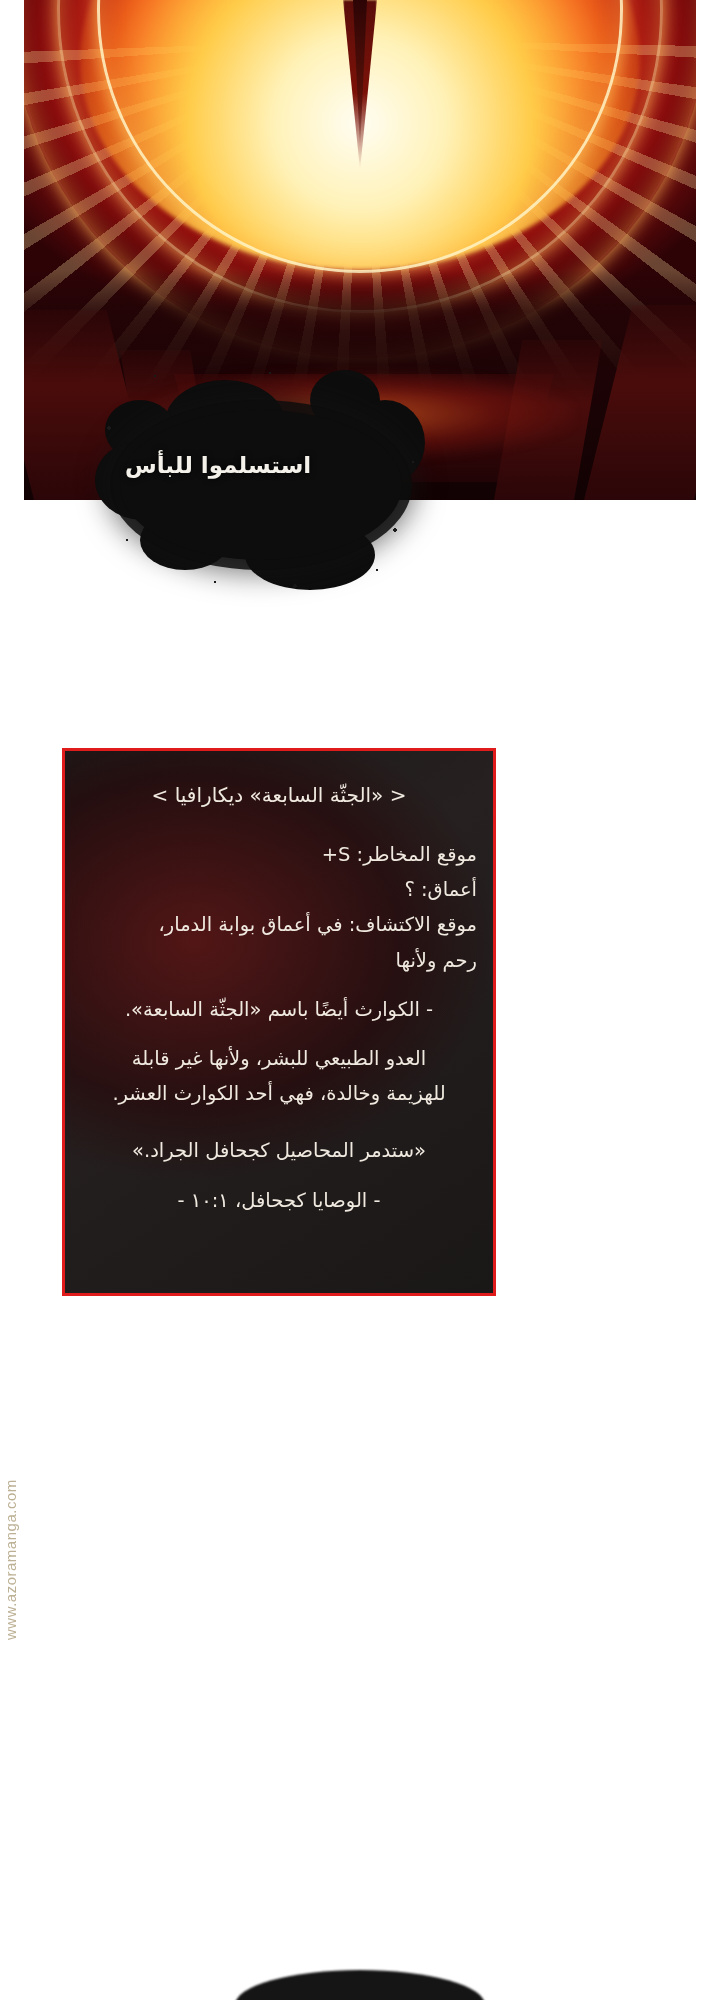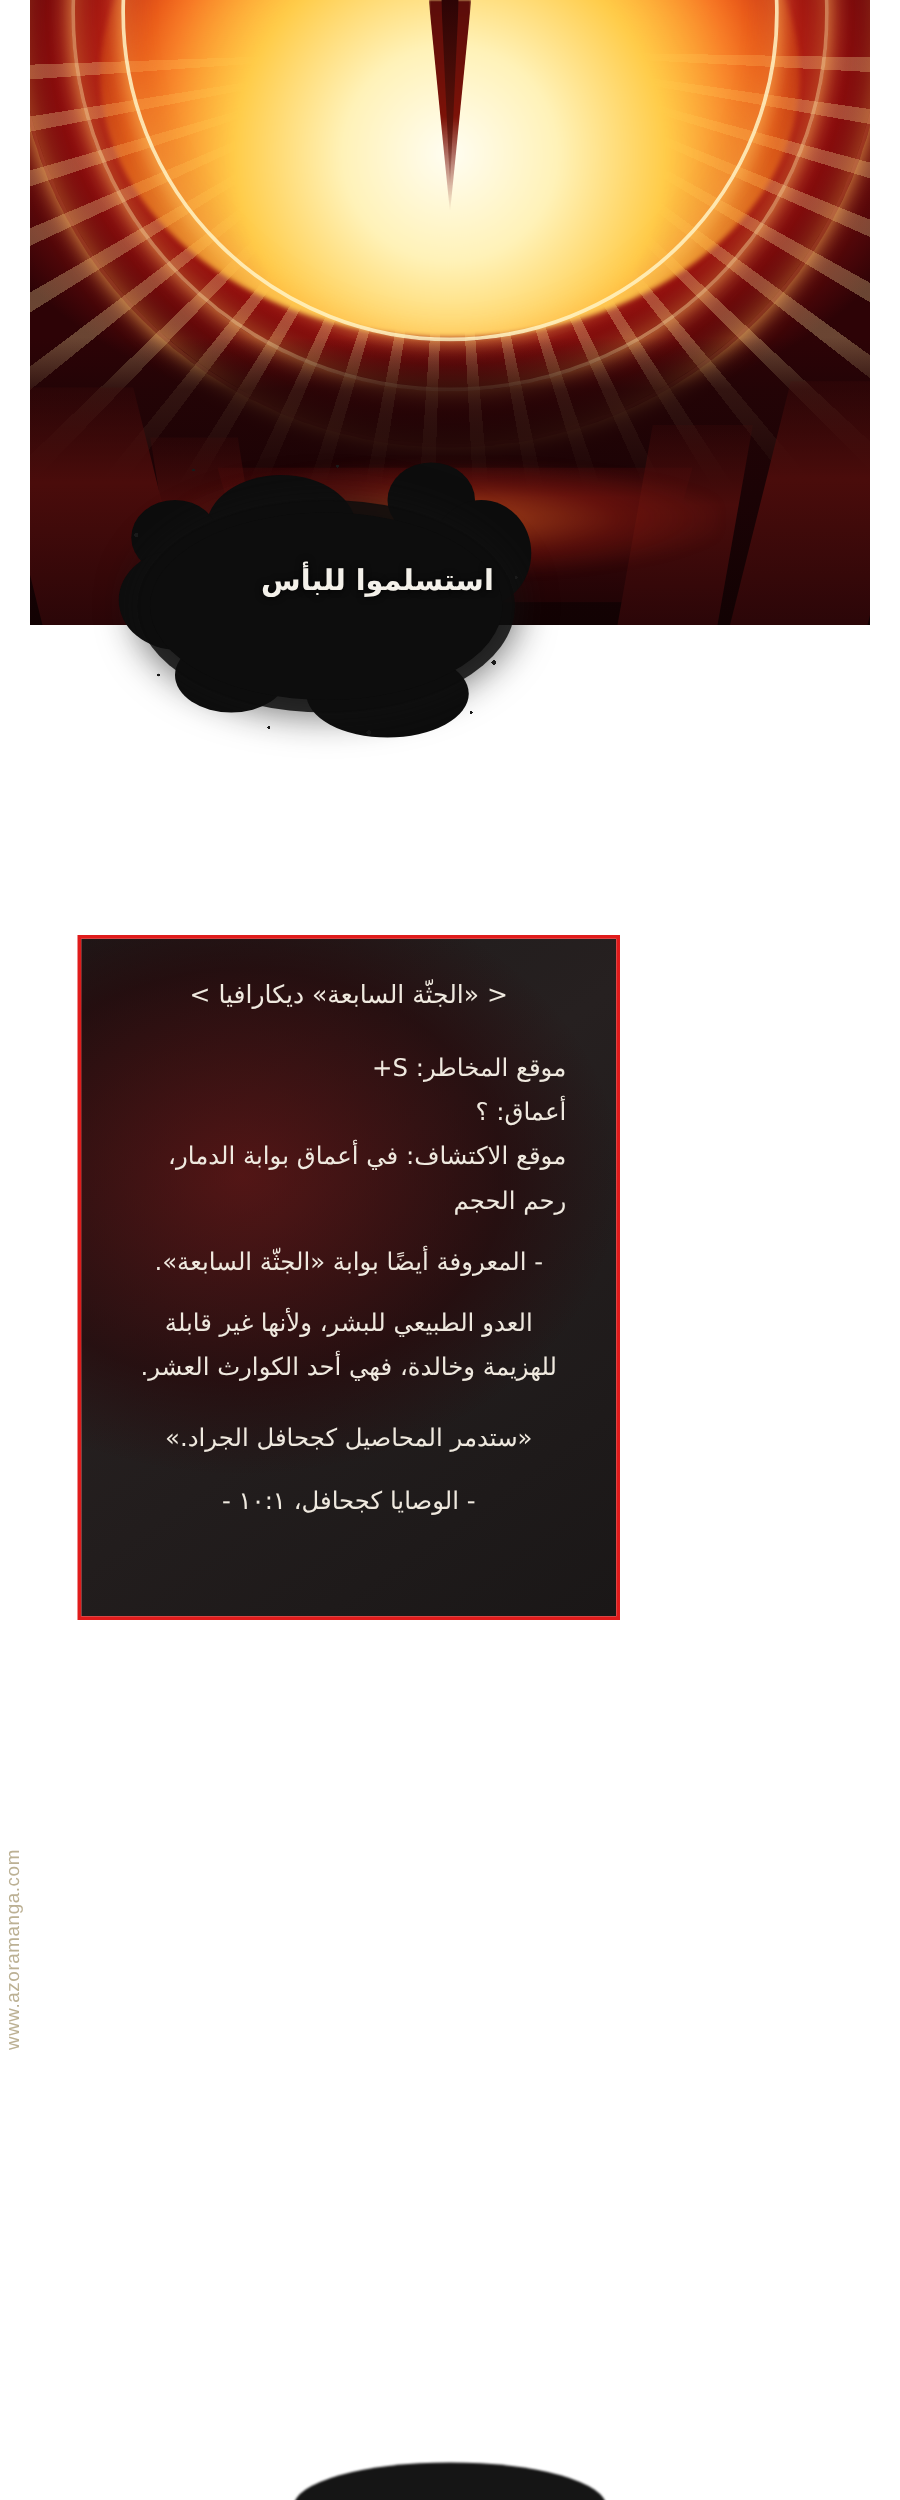--- a/index.html
+++ b/index.html
@@ -189,21 +189,21 @@
       radial-gradient(circle 2px at 60px 6px, #1a1a1a 60%, transparent 61%),
       radial-gradient(circle 2px at 175px 3px, #1a1a1a 60%, transparent 61%),
       radial-gradient(circle 2px at 318px 92px, #1a1a1a 60%, transparent 61%);
     pointer-events: none;
   }
   .bubble-text {
     position: absolute;
     left: 30px;
     top: 78px;
     width: 270px;
-    text-align: right;
+    text-align: left;
     color: #f4f1ea;
     font-size: 23px;
     line-height: 1.55;
     font-weight: 700;
     letter-spacing: .5px;
     text-shadow: 0 0 6px rgba(0,0,0,.9);
   }
   .bubble-text div { white-space: nowrap; }
 
   
@@ -211,21 +211,21 @@
     position: absolute;
     left: 62px;
     top: 748px;
     width: 434px;
     height: 548px;
     box-sizing: border-box;
     border: 3px solid #e01b1b;
     background:
       radial-gradient(ellipse 380px 300px at 30% 35%, rgba(120,14,14,0.55) 0%, rgba(40,6,8,0.6) 55%, rgba(20,20,20,0.0) 80%),
       linear-gradient(145deg, #1d1a1a 0%, #262020 40%, #1a1717 100%);
-    padding: 28px 40px;
+    padding: 28px 16px;
     color: #efe9df;
     text-align: center;
     font-size: 19.5px;
     line-height: 1.6;
     overflow: hidden;
   }
   .info-card .line { margin: 0 0 4px; }
   .info-card .spacer-sm { height: 14px; }
   .info-card .spacer-md { height: 22px; }
   .info-card .title {
@@ -315,23 +315,23 @@
   <div class="spacer-md"></div>
   <div class="line right">
     <span>موقع المخاطر:</span>
     <span>S+</span>
   </div>
   <div class="line right">
     <span>أعماق:</span>
     <span>؟</span>
   </div>
   <div class="line right">موقع الاكتشاف: في أعماق بوابة الدمار،</div>
-  <div class="line right">رحم الحجم</div>
+  <div class="line right">رحم ولأنها</div>
   <div class="spacer-sm"></div>
-  <div class="line">- المعروفة أيضًا بوابة «الجثّة السابعة».</div>
+  <div class="line">- الكوارث أيضًا باسم «الجثّة السابعة».</div>
   <div class="spacer-sm"></div>
   <div class="line">العدو الطبيعي للبشر، ولأنها غير قابلة</div>
   <div class="line">للهزيمة وخالدة، فهي أحد الكوارث العشر.</div>
   <div class="spacer-md"></div>
   <div class="line">«ستدمر المحاصيل كجحافل الجراد.»</div>
   <div class="spacer-sm"></div>
   <div class="line">- الوصايا كجحافل، ١٠:١ -</div>
 </div>
 
 <div class="watermark">www.azoramanga.com</div>

